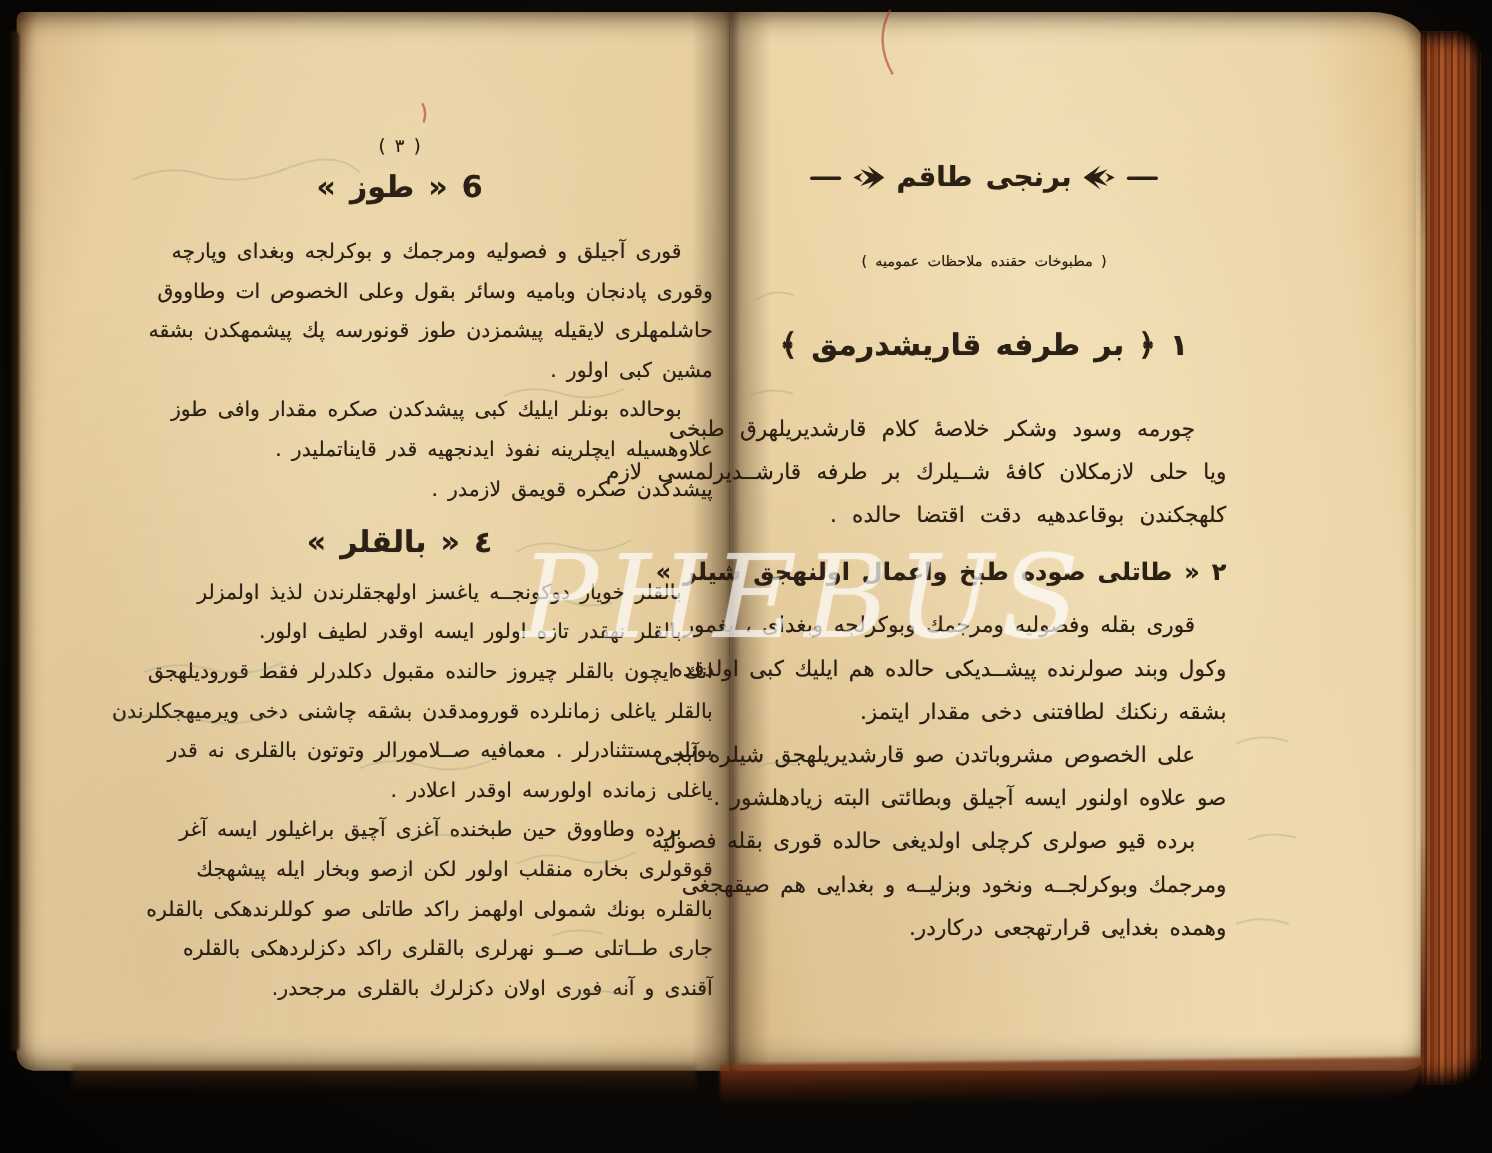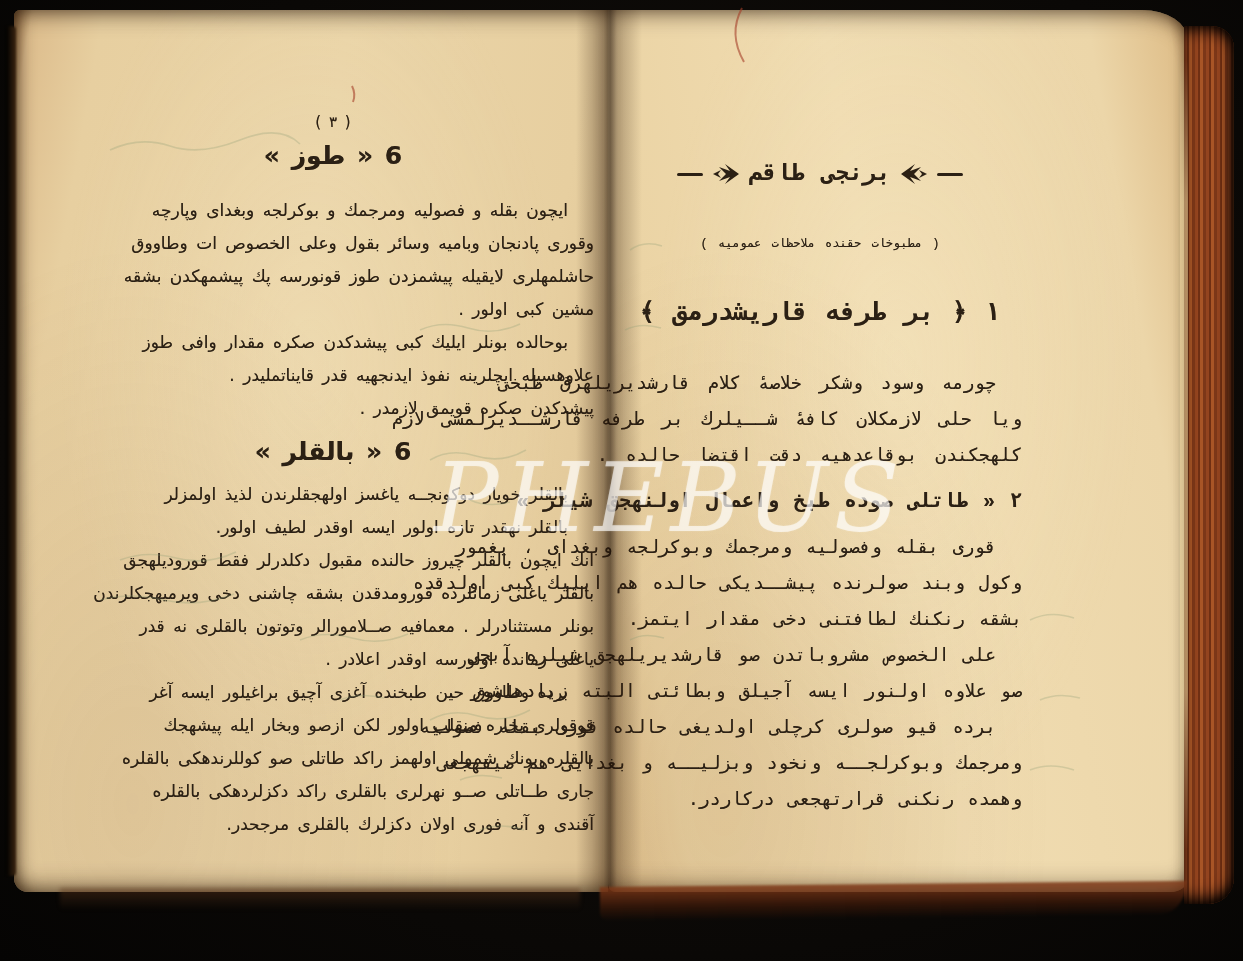--- a/index.html
+++ b/index.html
@@ -29,21 +29,21 @@
     transform:rotate(-.6deg);border-radius:0 0 30px 8px;filter:blur(1.2px);}
   #bottom-edge-left{position:absolute;left:60px;top:888px;width:520px;height:22px;
     background:linear-gradient(180deg,rgba(90,52,26,.5),rgba(20,10,4,0));filter:blur(2px);}
   #spine-left{position:absolute;left:6px;top:26px;width:10px;height:850px;background:linear-gradient(90deg,#000,#3a2410);border-radius:4px;filter:blur(1px);}
   
   .ink{color:#2b2014;}
   .col{position:absolute;direction:rtl;text-align:right;}
   .line{white-space:nowrap;overflow:visible;}
   .center{text-align:center;}
   #lp-col{left:58px;top:96px;width:522px;font-size:17px;line-height:33px;word-spacing:3px;text-shadow:0 0 .6px rgba(43,32,20,.55);}
-  #rp-col{left:10px;top:146px;width:404px;font-size:18px;line-height:36px;word-spacing:3px;text-shadow:0 0 .6px rgba(43,32,20,.55);font-family:Liberation Mono, monospace;}
+  #rp-col{left:10px;top:120px;width:404px;font-size:18px;line-height:36px;word-spacing:3px;text-shadow:0 0 .6px rgba(43,32,20,.55);}
   .h-big{font-size:25px;font-weight:bold;letter-spacing:1px;}
   .h-mid{font-size:20px;font-weight:bold;}
   .gap-s{height:10px;} .gap-m{height:22px;} .gap-l{height:34px;}
   .indent{padding-right:26px;}
   .stretch1{word-spacing:7px;}
   .ornament-row{display:flex;align-items:center;justify-content:center;gap:8px;direction:rtl;}
   .dash{display:inline-block;width:26px;height:3px;background:#2b2014;border-radius:2px;}
   .fleuron{width:30px;height:26px;}
   
   #scribbles{position:absolute;left:0;top:0;pointer-events:none;}
@@ -59,34 +59,34 @@
 
 <div id="stage">
 
   <div id="left-page" class="page">
     <div class="texture"></div>
     <div id="lp-col" class="col ink">
       <div class="line center" style="font-size:15px;">( ٣ )</div>
       <div class="line center h-big">6 « طوز »</div>
       <div class="gap-m"></div>
       <div class="para">
-        <div class="line indent">ایچون بقله و فصولیه ومرجمك و بوكرلجه وبغدای وپارچه</div>
+        <div class="line indent">قوری آجیلق و فصولیه ومرجمك و بوكرلجه وبغدای وپارچه</div>
         <div class="line">وقوری پادنجان وبامیه وسائر بقول وعلی الخصوص ات وطاووق</div>
         <div class="line">حاشلمهلری لایقیله پیشمزدن طوز قونورسه پك پیشمهكدن بشقه</div>
         <div class="line">مشین كبی اولور .</div>
       </div>
       <div class="para">
         <div class="line indent">بوحالده بونلر ایلیك كبی پیشدكدن صكره مقدار وافی طوز</div>
         <div class="line">علاوهسیله ایچلرینه نفوذ ایدنجهیه قدر قایناتملیدر .</div>
       </div>
       <div class="para">
         <div class="line">پیشدكدن صكره قویمق لازمدر .</div>
       </div>
       <div class="gap-s"></div>
-      <div class="line center h-big">6 « بالقلر »</div>
+      <div class="line center h-big">٤ « بالقلر »</div>
       <div class="gap-s"></div>
       <div class="para">
         <div class="line indent">بالقلر خویار دوكونجــه یاغسز اولهجقلرندن لذیذ اولمزلر</div>
         <div class="line indent">بالقلر نهقدر تازه اولور ایسه اوقدر لطیف اولور.</div>
         <div class="line">انك ایچون بالقلر چیروز حالنده مقبول دكلدرلر فقط قورودیلهجق</div>
         <div class="line">بالقلر یاغلی زمانلرده قورومدقدن بشقه چاشنی دخی ویرمیهجكلرندن</div>
         <div class="line">بونلر مستثنادرلر . معمافیه صــلامورالر وتوتون بالقلری نه قدر</div>
         <div class="line">یاغلی زمانده اولورسه اوقدر اعلادر .</div>
       </div>
       <div class="para">
@@ -133,21 +133,21 @@
         <div class="line">وكول وبند صولرنده پیشــدیكی حالده هم ایلیك كبی اولدقده</div>
         <div class="line">بشقه رنكنك لطافتنی دخی مقدار ایتمز.</div>
       </div>
       <div class="para">
         <div class="line indent">علی الخصوص مشروباتدن صو قارشدیریلهجق شیلره آبجی</div>
         <div class="line">صو علاوه اولنور ایسه آجیلق وبطائتی البته زیادهلشور .</div>
       </div>
       <div class="para">
         <div class="line indent">برده قیو صولری كرچلی اولدیغی حالده قوری بقله فصولیه</div>
         <div class="line">ومرجمك وبوكرلجــه ونخود وبزلیــه و بغدایی هم صیقهجغی</div>
-        <div class="line">وهمده رنكنی قرارتهجعی دركاردر.</div>
+        <div class="line">وهمده بغدایی قرارتهجعی دركاردر.</div>
       </div>
     </div>
   </div>
 
   <div id="gutter"></div>
   <div id="spine-left"></div>
   <div id="fore-edge"></div>
   <div id="fore-edge-hi"></div>
   <div id="bottom-edge"></div>
   <div id="bottom-edge-left"></div>

